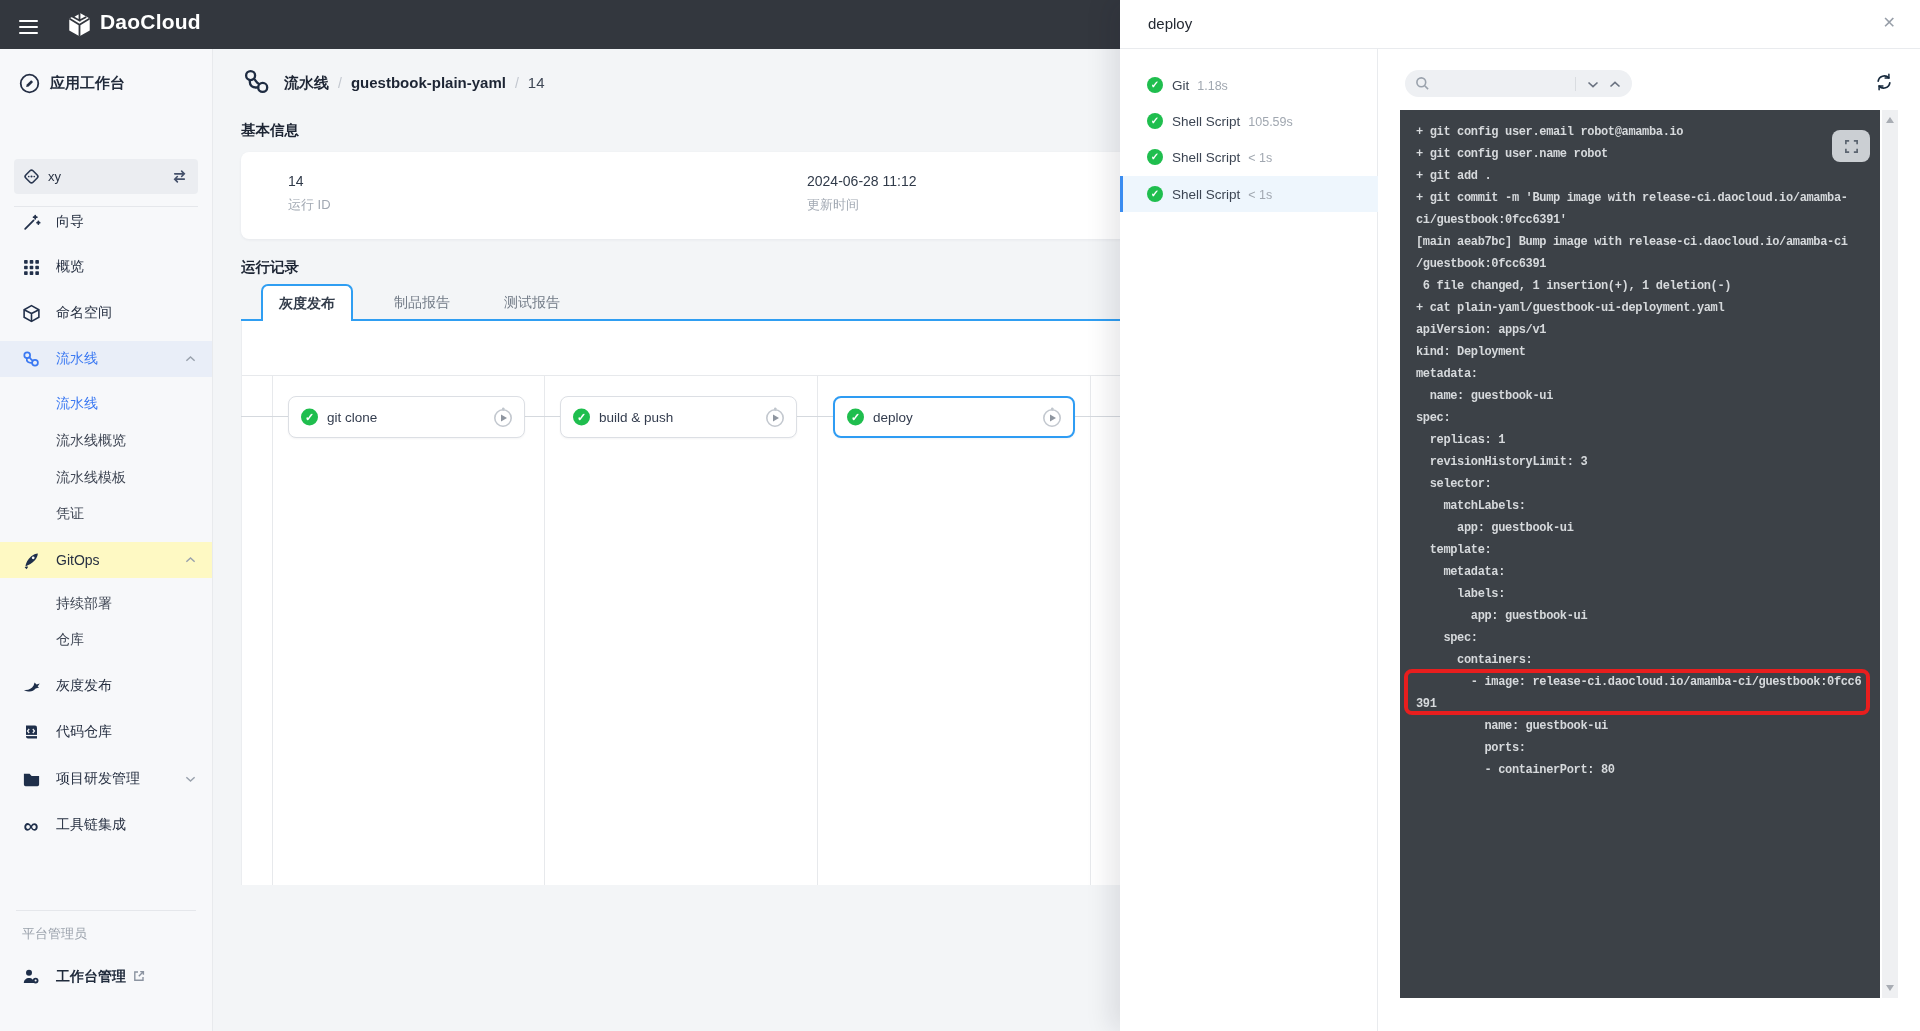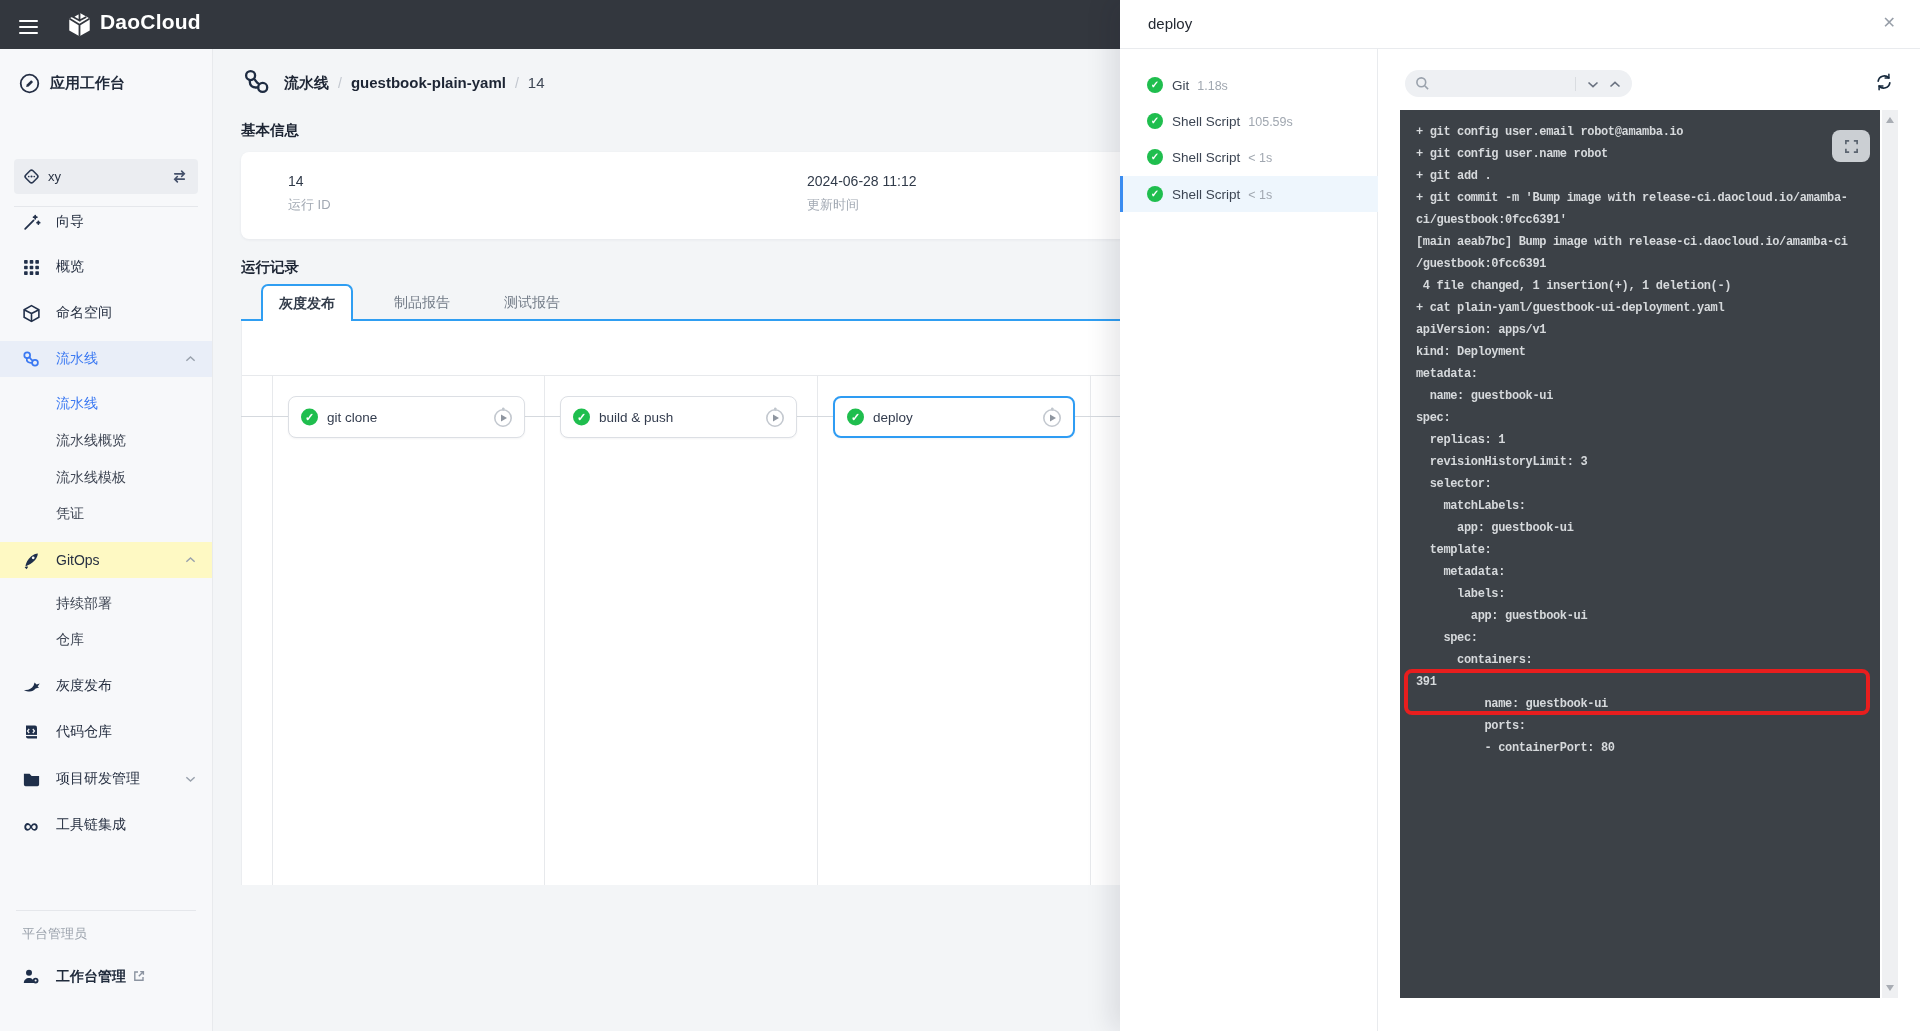--- a/index.html
+++ b/index.html
@@ -405,38 +405,39 @@
 
     <div class="terminal">
       <div class="tlog">
         <div>+ git config user.email robot@amamba.io</div>
         <div>+ git config user.name robot</div>
         <div>+ git add .</div>
         <div>+ git commit -m 'Bump image with release-ci.daocloud.io/amamba-</div>
         <div>ci/guestbook:0fcc6391'</div>
         <div>[main aeab7bc] Bump image with release-ci.daocloud.io/amamba-ci</div>
         <div>/guestbook:0fcc6391</div>
-        <div> 4 file changed, 1 insertion(+), 1 deletion(-)</div>
+        <div> 6 file changed, 1 insertion(+), 1 deletion(-)</div>
         <div>+ cat plain-yaml/guestbook-ui-deployment.yaml</div>
         <div>apiVersion: apps/v1</div>
         <div>kind: Deployment</div>
         <div>metadata:</div>
         <div>  name: guestbook-ui</div>
         <div>spec:</div>
         <div>  replicas: 1</div>
         <div>  revisionHistoryLimit: 3</div>
         <div>  selector:</div>
         <div>    matchLabels:</div>
         <div>      app: guestbook-ui</div>
         <div>  template:</div>
         <div>    metadata:</div>
         <div>      labels:</div>
         <div>        app: guestbook-ui</div>
         <div>    spec:</div>
         <div>      containers:</div>
+        <div>        - image: release-ci.daocloud.io/amamba-ci/guestbook:0fcc6</div>
         <div>391</div>
         <div>          name: guestbook-ui</div>
         <div>          ports:</div>
         <div>          - containerPort: 80</div>
       </div>
       <div class="redbox"></div>
       <div class="fsbtn">
         <svg width="17" height="15" viewBox="0 0 16 16" stroke="#5b6470" stroke-width="1.8" fill="none">
             <path d="M2 5.5V2h3.5M10.5 2H14v3.5M14 10.5V14h-3.5M5.5 14H2v-3.5"></path>
           </svg>

